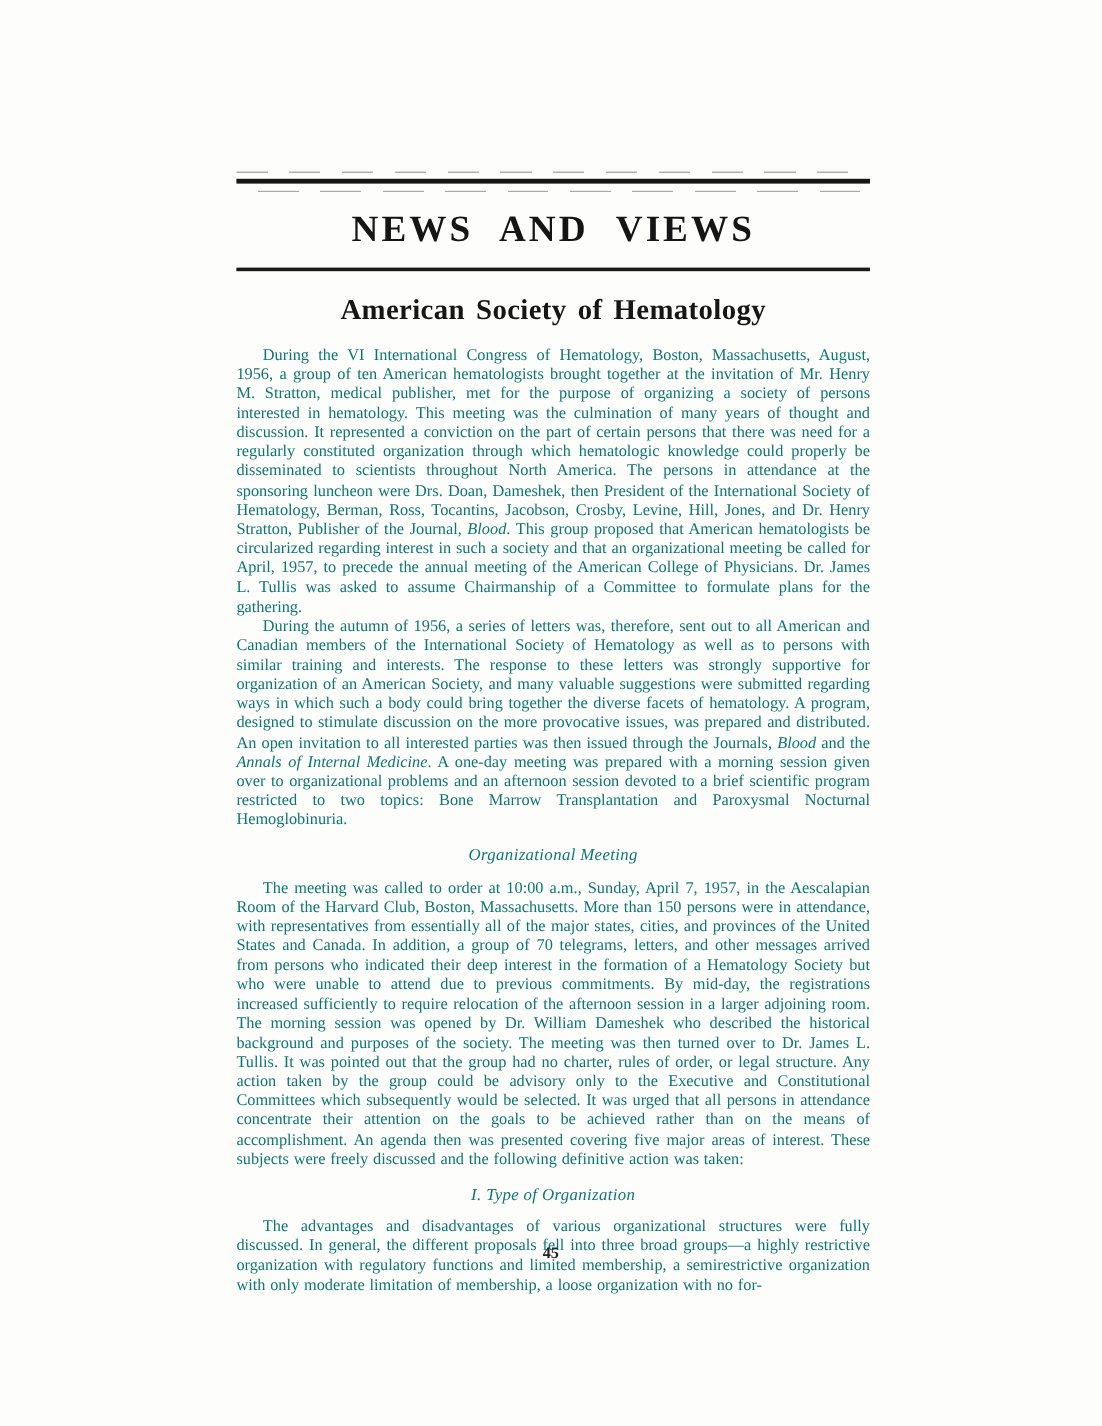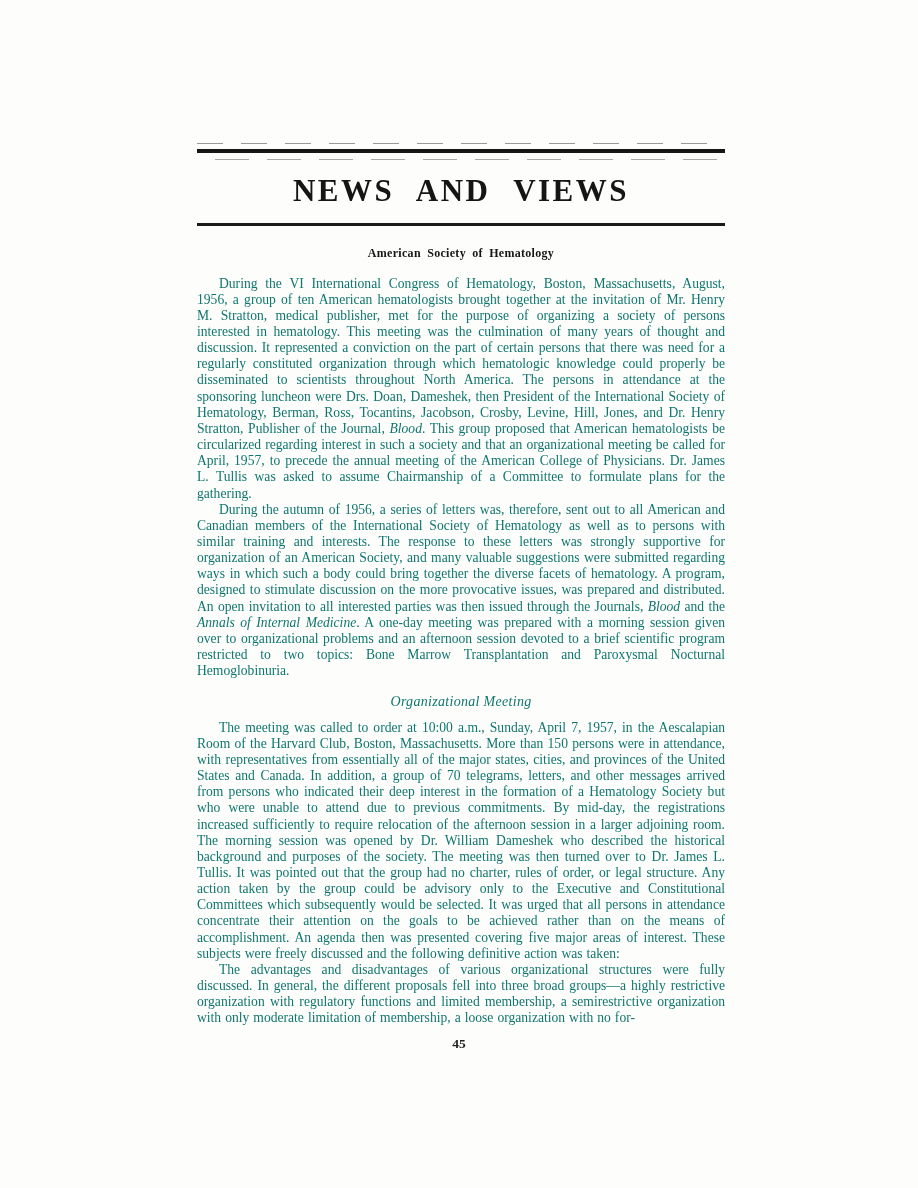--- a/index.html
+++ b/index.html
@@ -51,21 +51,21 @@
     color: #151515;
   }
   .title-rule {
     height: 2.5px;
     background: #1a1a1a;
     margin-top: 14px;
   }
   .article-heading {
     margin: 20px 0 0 0;
     text-align: center;
-    font-size: 12px;
+    font-size: 24px;
     font-weight: bold;
     word-spacing: 3px;
     letter-spacing: 0.3px;
     color: #161616;
   }
   .document-body {
     margin-top: 15px;
     font-size: 13.6px;
     line-height: 16.15px;
     text-align: justify;
@@ -115,18 +115,19 @@
 
     <div class="title-rule"></div>
 
     <h2 class="article-heading">American Society of Hematology</h2>
 
     <div class="document-body">
         <p class="paragraph">During the VI International Congress of Hematology, Boston, Massachusetts, August, 1956, a group of ten American hematologists brought together at the invitation of Mr. Henry M. Stratton, medical publisher, met for the purpose of organizing a society of persons interested in hematology. This meeting was the culmination of many years of thought and discussion. It represented a conviction on the part of certain persons that there was need for a regularly constituted organization through which hematologic knowledge could properly be disseminated to scientists throughout North America. The persons in attendance at the sponsoring luncheon were Drs. Doan, Dameshek, then President of the International Society of Hematology, Berman, Ross, Tocantins, Jacobson, Crosby, Levine, Hill, Jones, and Dr. Henry Stratton, Publisher of the Journal, <em>Blood</em>. This group proposed that American hematologists be circularized regarding interest in such a society and that an organizational meeting be called for April, 1957, to precede the annual meeting of the American College of Physicians. Dr. James L. Tullis was asked to assume Chairmanship of a Committee to formulate plans for the gathering.</p>
         <p class="paragraph">During the autumn of 1956, a series of letters was, therefore, sent out to all American and Canadian members of the International Society of Hematology as well as to persons with similar training and interests. The response to these letters was strongly supportive for organization of an American Society, and many valuable suggestions were submitted regarding ways in which such a body could bring together the diverse facets of hematology. A program, designed to stimulate discussion on the more provocative issues, was prepared and distributed. An open invitation to all interested parties was then issued through the Journals, <em>Blood</em> and the <em>Annals of Internal Medicine</em>. A one-day meeting was prepared with a morning session given over to organizational problems and an afternoon session devoted to a brief scientific program restricted to two topics: Bone Marrow Transplantation and Paroxysmal Nocturnal Hemoglobinuria.</p>
         <h3 class="section-heading">Organizational Meeting</h3>
         <p class="paragraph">The meeting was called to order at 10:00 a.m., Sunday, April 7, 1957, in the Aescalapian Room of the Harvard Club, Boston, Massachusetts. More than 150 persons were in attendance, with representatives from essentially all of the major states, cities, and provinces of the United States and Canada. In addition, a group of 70 telegrams, letters, and other messages arrived from persons who indicated their deep interest in the formation of a Hematology Society but who were unable to attend due to previous commitments. By mid-day, the registrations increased sufficiently to require relocation of the afternoon session in a larger adjoining room. The morning session was opened by Dr. William Dameshek who described the historical background and purposes of the society. The meeting was then turned over to Dr. James L. Tullis. It was pointed out that the group had no charter, rules of order, or legal structure. Any action taken by the group could be advisory only to the Executive and Constitutional Committees which subsequently would be selected. It was urged that all persons in attendance concentrate their attention on the goals to be achieved rather than on the means of accomplishment. An agenda then was presented covering five major areas of interest. These subjects were freely discussed and the following definitive action was taken:</p>
+        <h3 class="section-heading">I. Type of Organization</h3>
         <p class="paragraph">The advantages and disadvantages of various organizational structures were fully discussed. In general, the different proposals fell into three broad groups—a highly restrictive organization with regulatory functions and limited membership, a semirestrictive organization with only moderate limitation of membership, a loose organization with no for-</p>
       </div>
   </div>
 
   <div class="page-number">45</div>
 </div>
 
 </body></html>

